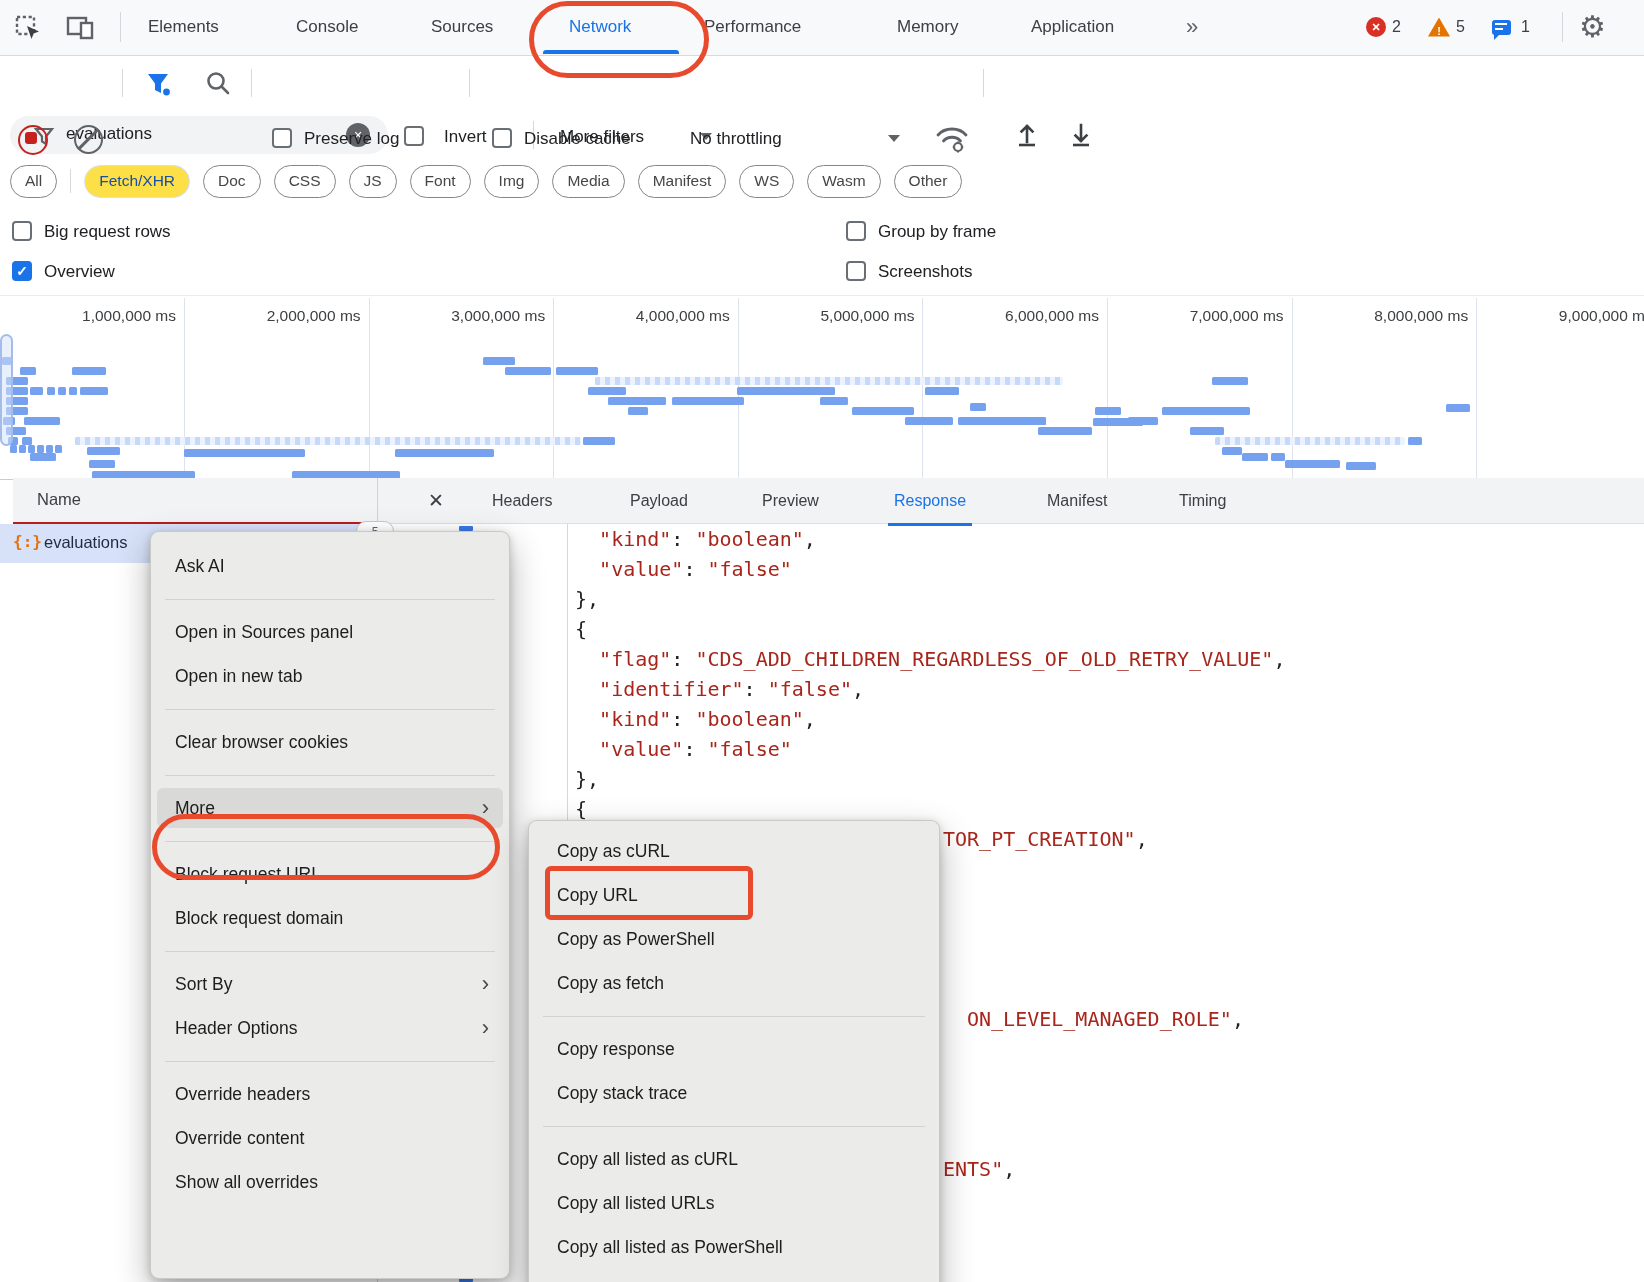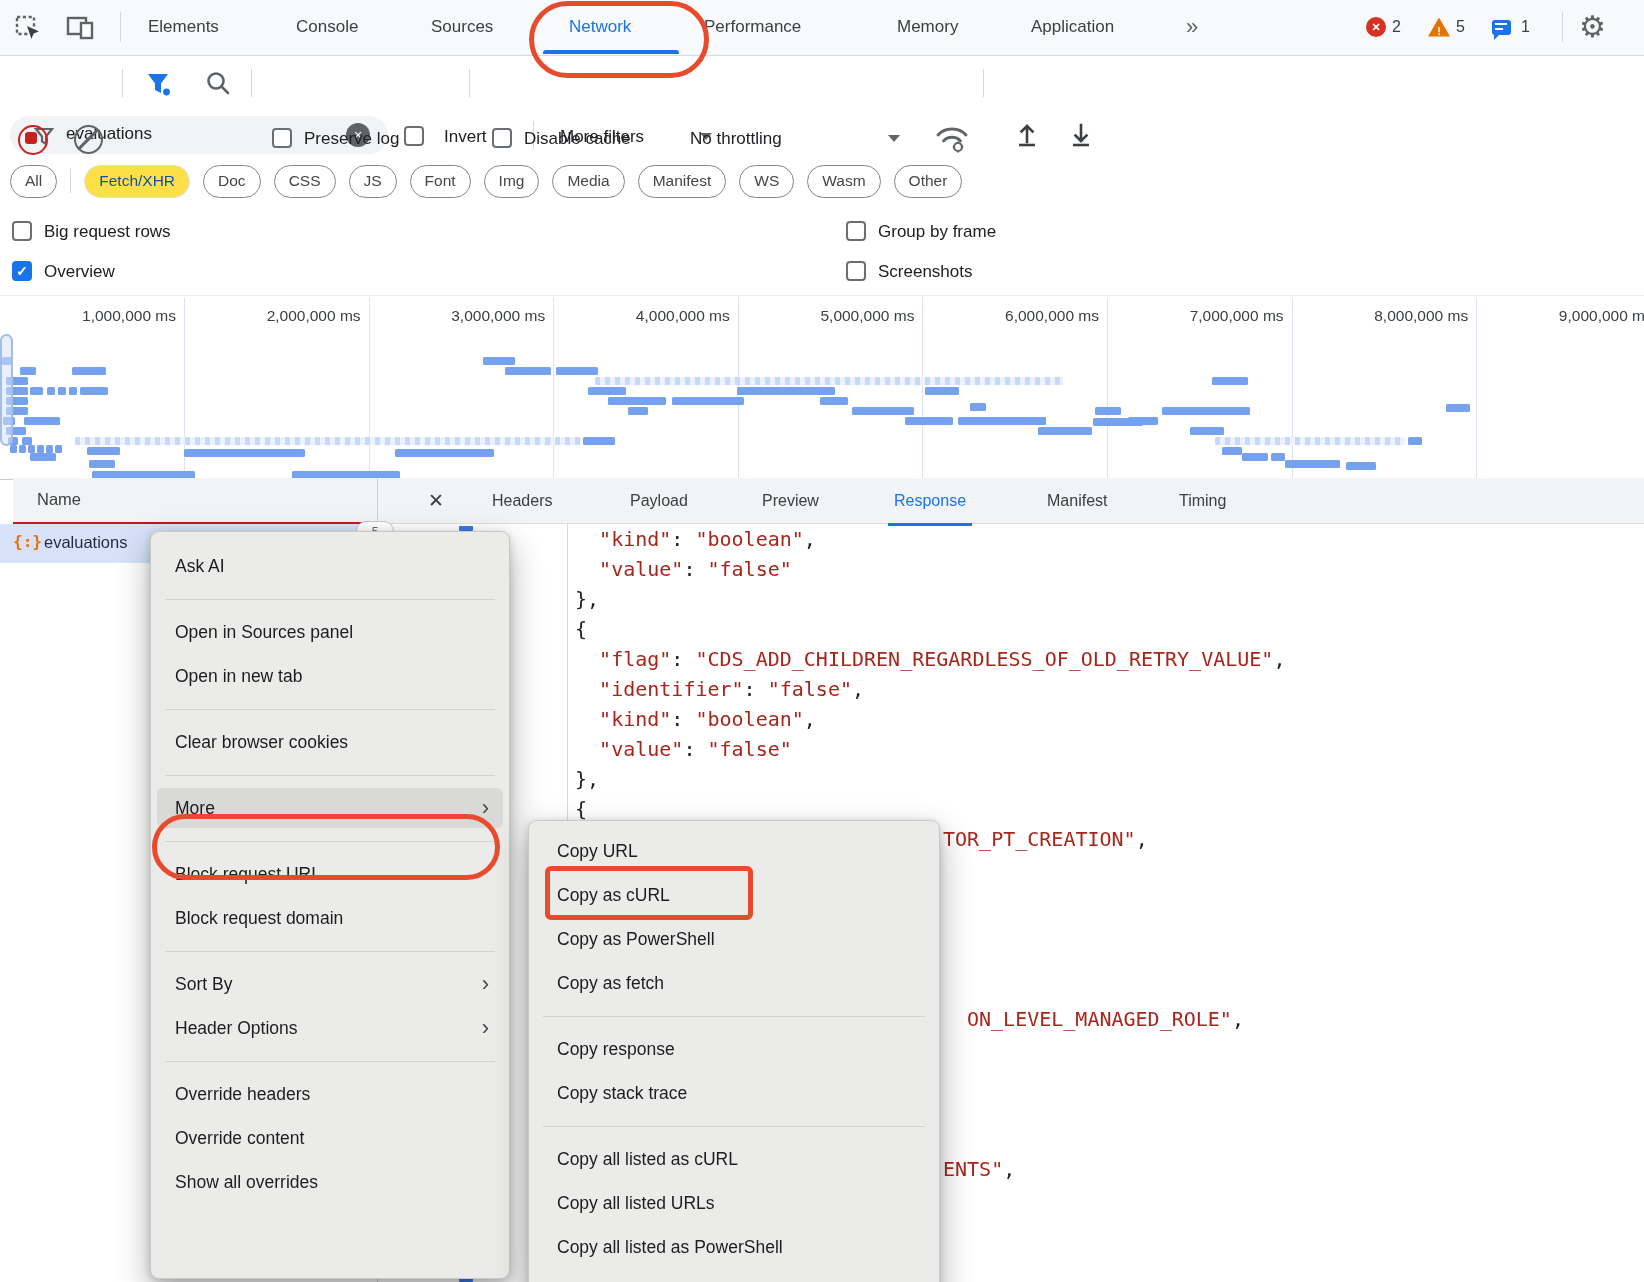--- a/index.html
+++ b/index.html
@@ -395,24 +395,24 @@
     </div>
     <div class="mitem">
       <span>Override content</span>
     </div>
     <div class="mitem">
       <span>Show all overrides</span>
     </div>
   </div>
 <div id="submenu" class="abs macmenu">
     <div class="mitem">
+      <span>Copy as cURL</span>
+    </div>
+    <div class="mitem">
       <span>Copy URL</span>
-    </div>
-    <div class="mitem">
-      <span>Copy as cURL</span>
     </div>
     <div class="mitem">
       <span>Copy as PowerShell</span>
     </div>
     <div class="mitem">
       <span>Copy as fetch</span>
     </div>
     <div class="msep"></div>
     <div class="mitem">
       <span>Copy response</span>

